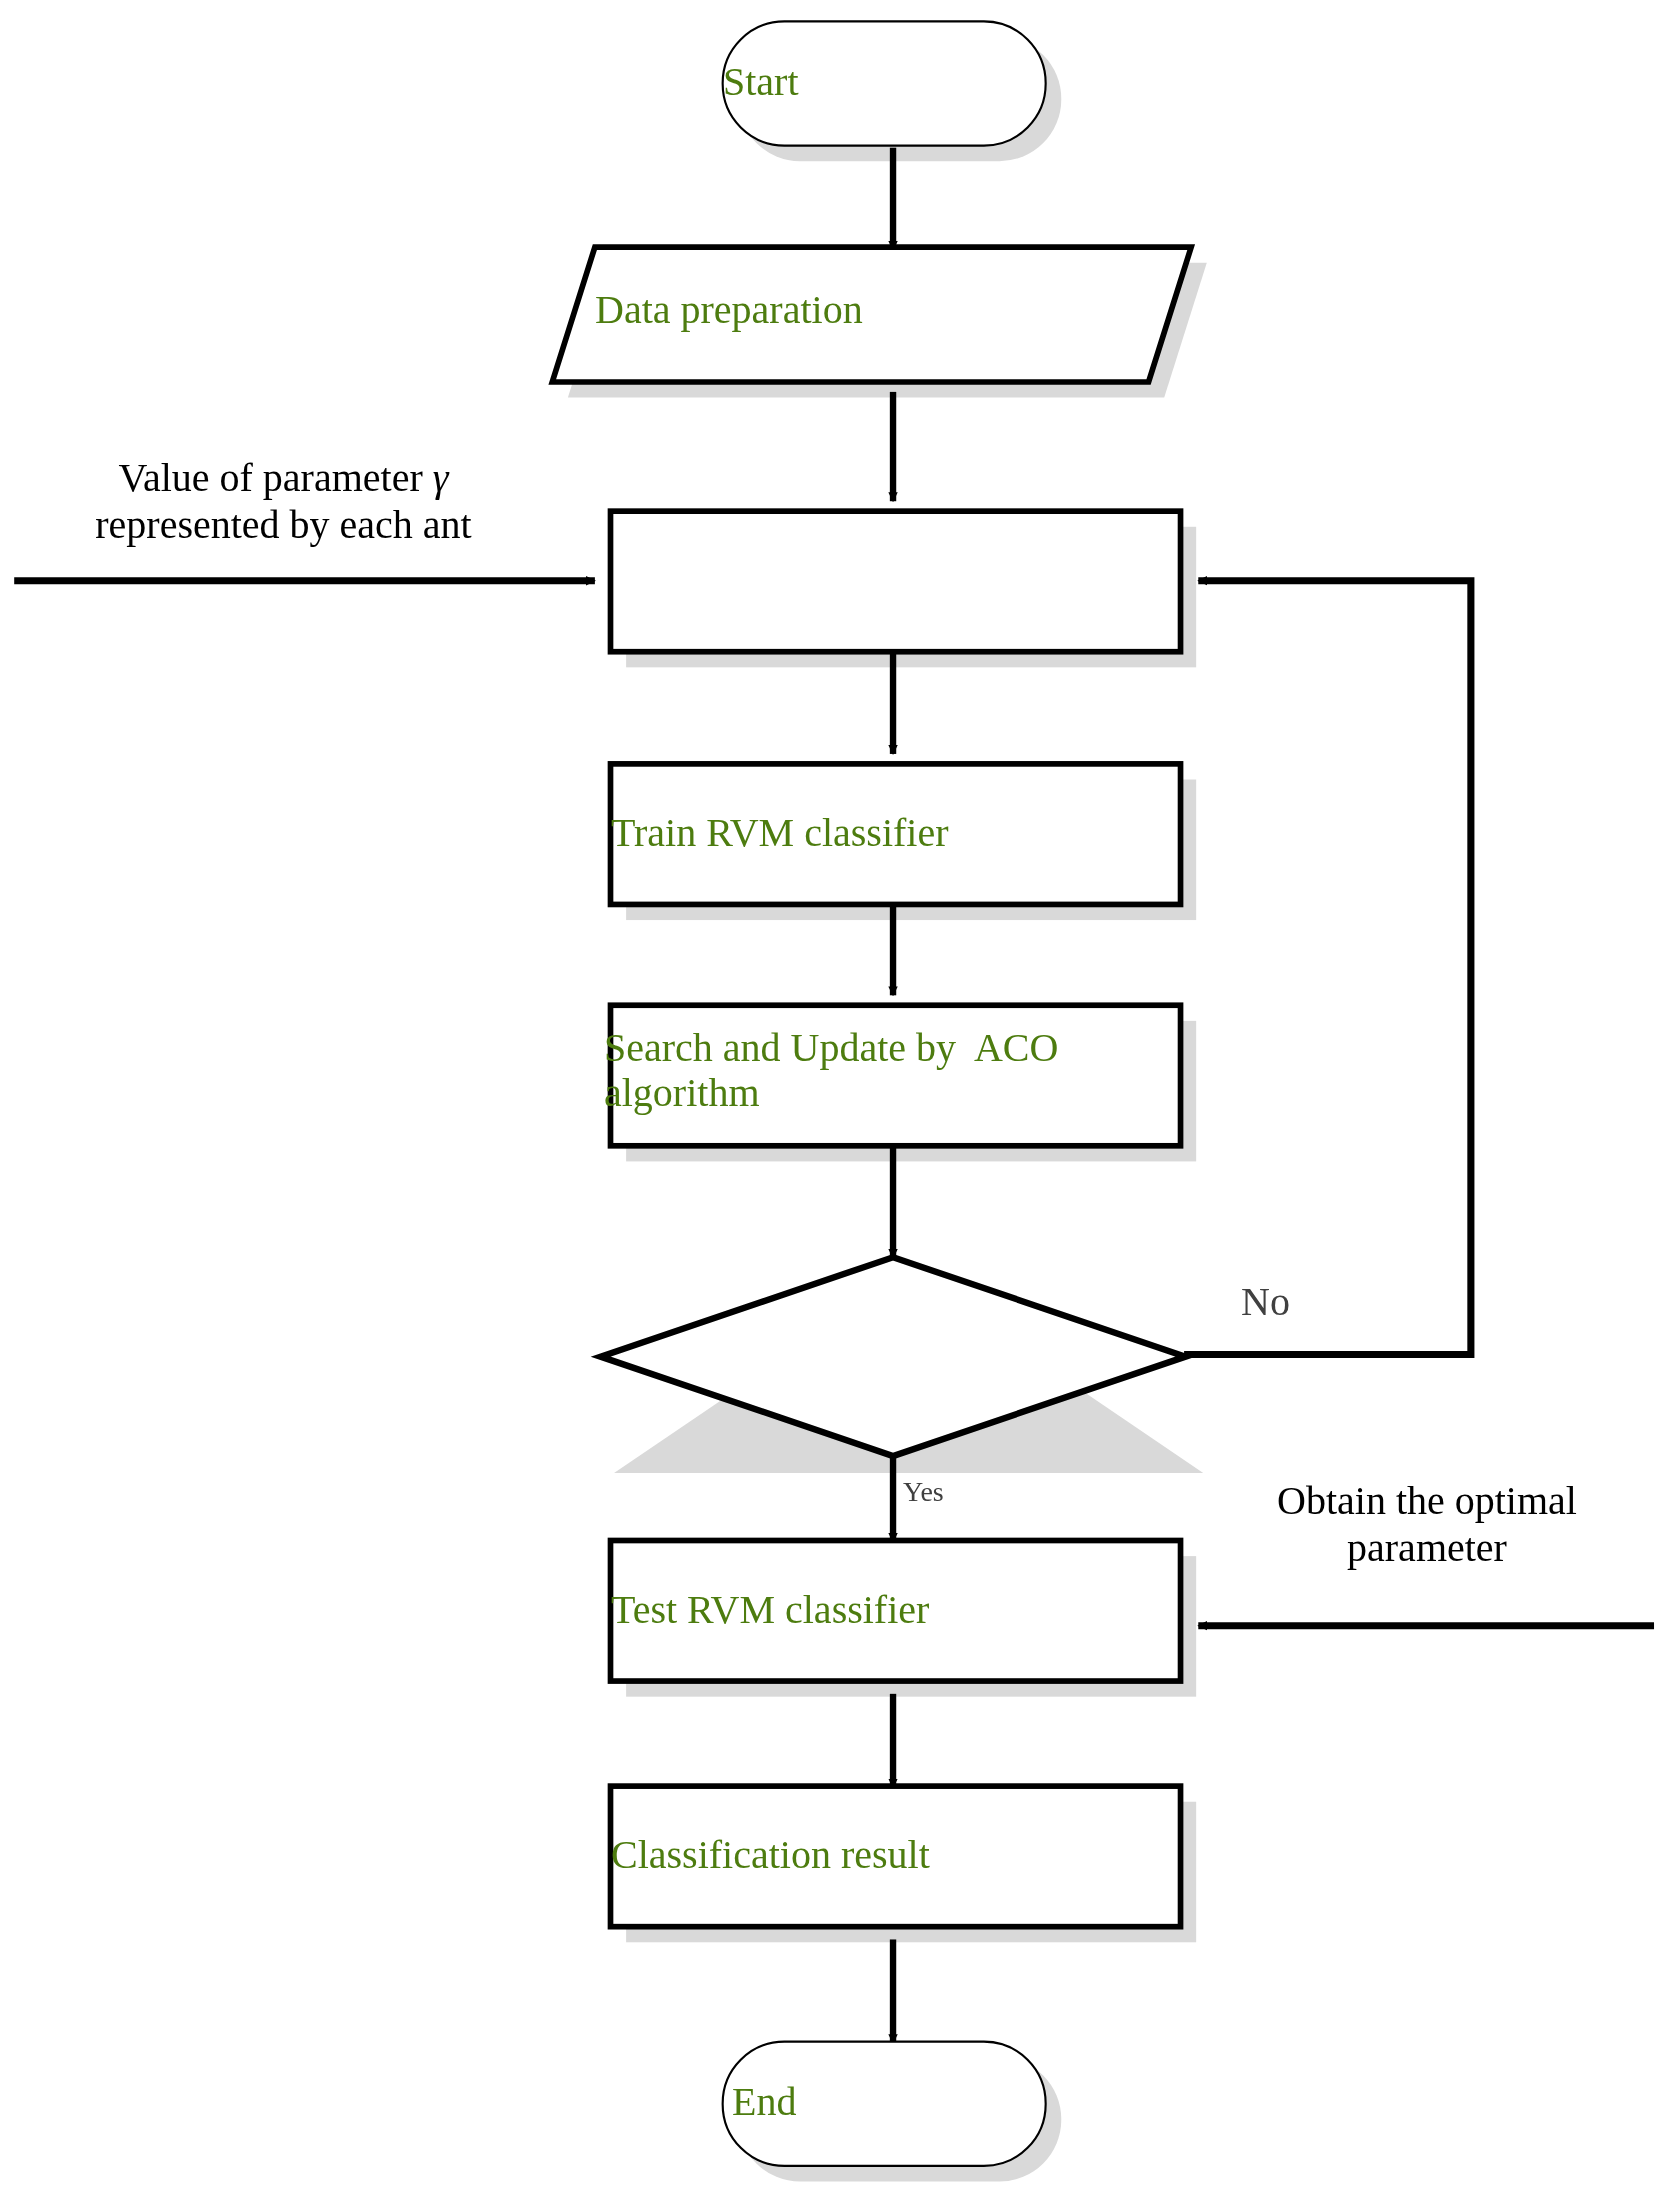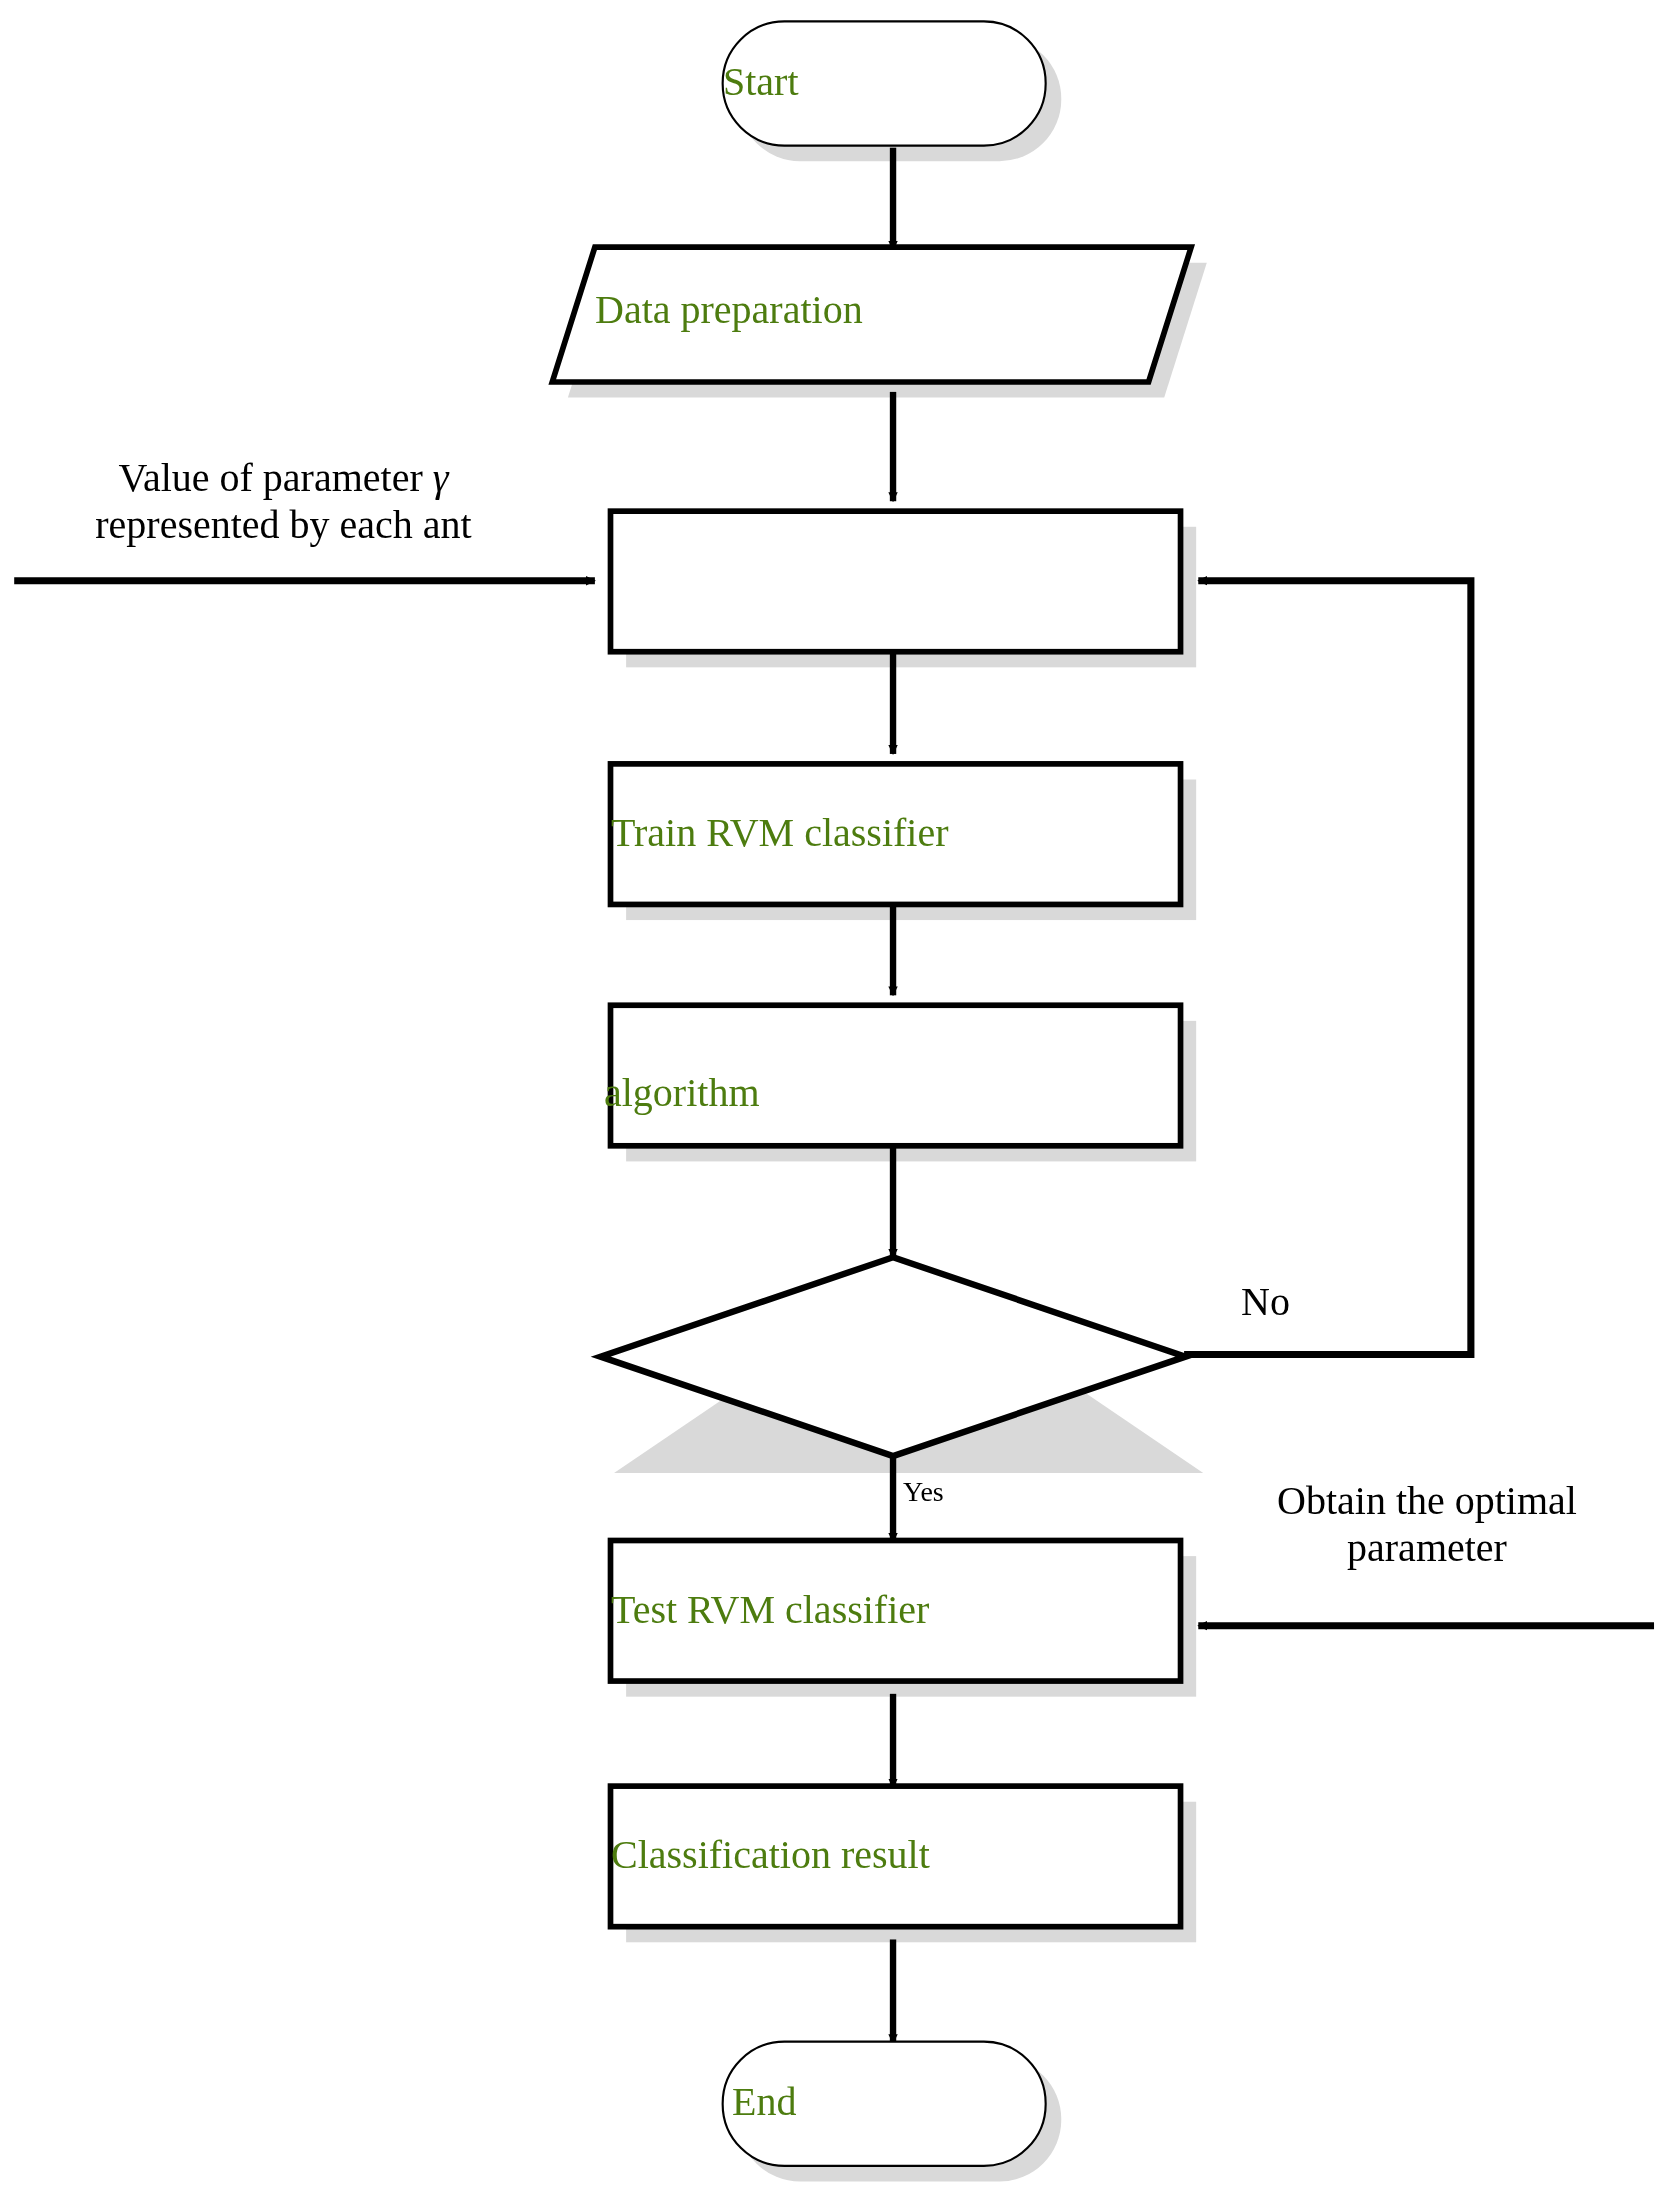--- a/index.html
+++ b/index.html
@@ -32,21 +32,21 @@
   }
   .annot {
     position: absolute;
     color: #000000;
     text-align: center;
     line-height: 1.18;
     font-family: "Liberation Serif", "DejaVu Serif", serif;
   }
   .edge-label {
     position: absolute;
-    color: #000000;
+    color: #404040;
     font-family: "Liberation Serif", "DejaVu Serif", serif;
   }
   .gamma {
     font-style: italic;
     font-family: "Liberation Serif", "DejaVu Serif", serif;
   }
 </style>
 </head>
 <body>
 
@@ -131,21 +131,21 @@
     </g>
   </svg>
 
   <div class="node-label" style="left:723px; top:60px; width:323px; font-size:40px;">Start</div>
 
   <div class="node-label" style="left:595px; top:288px; width:540px; font-size:40px;">Data preparation</div>
 
 
   <div class="node-label" style="left:611px; top:811px; width:570px; font-size:40px;">Train RVM classifier</div>
 
-  <div class="node-label" style="left:604px; top:1026px; width:584px; font-size:40px;"><br><span>algorithm</span></div>
+  <div class="node-label" style="left:604px; top:1026px; width:584px; font-size:40px;"><span>Search and Update by  ACO</span><br><span>algorithm</span></div>
 
 
   <div class="node-label" style="left:611px; top:1588px; width:570px; font-size:40px;">Test RVM classifier</div>
 
   <div class="node-label" style="left:611px; top:1833px; width:570px; font-size:40px;">Classification result</div>
 
   <div class="node-label" style="left:723px; top:2080px; width:323px; font-size:40px;margin-left:9px;">End</div>
 
   <div class="edge-label" style="left:1241px; top:1278px; font-size:40px;">No</div>
 

